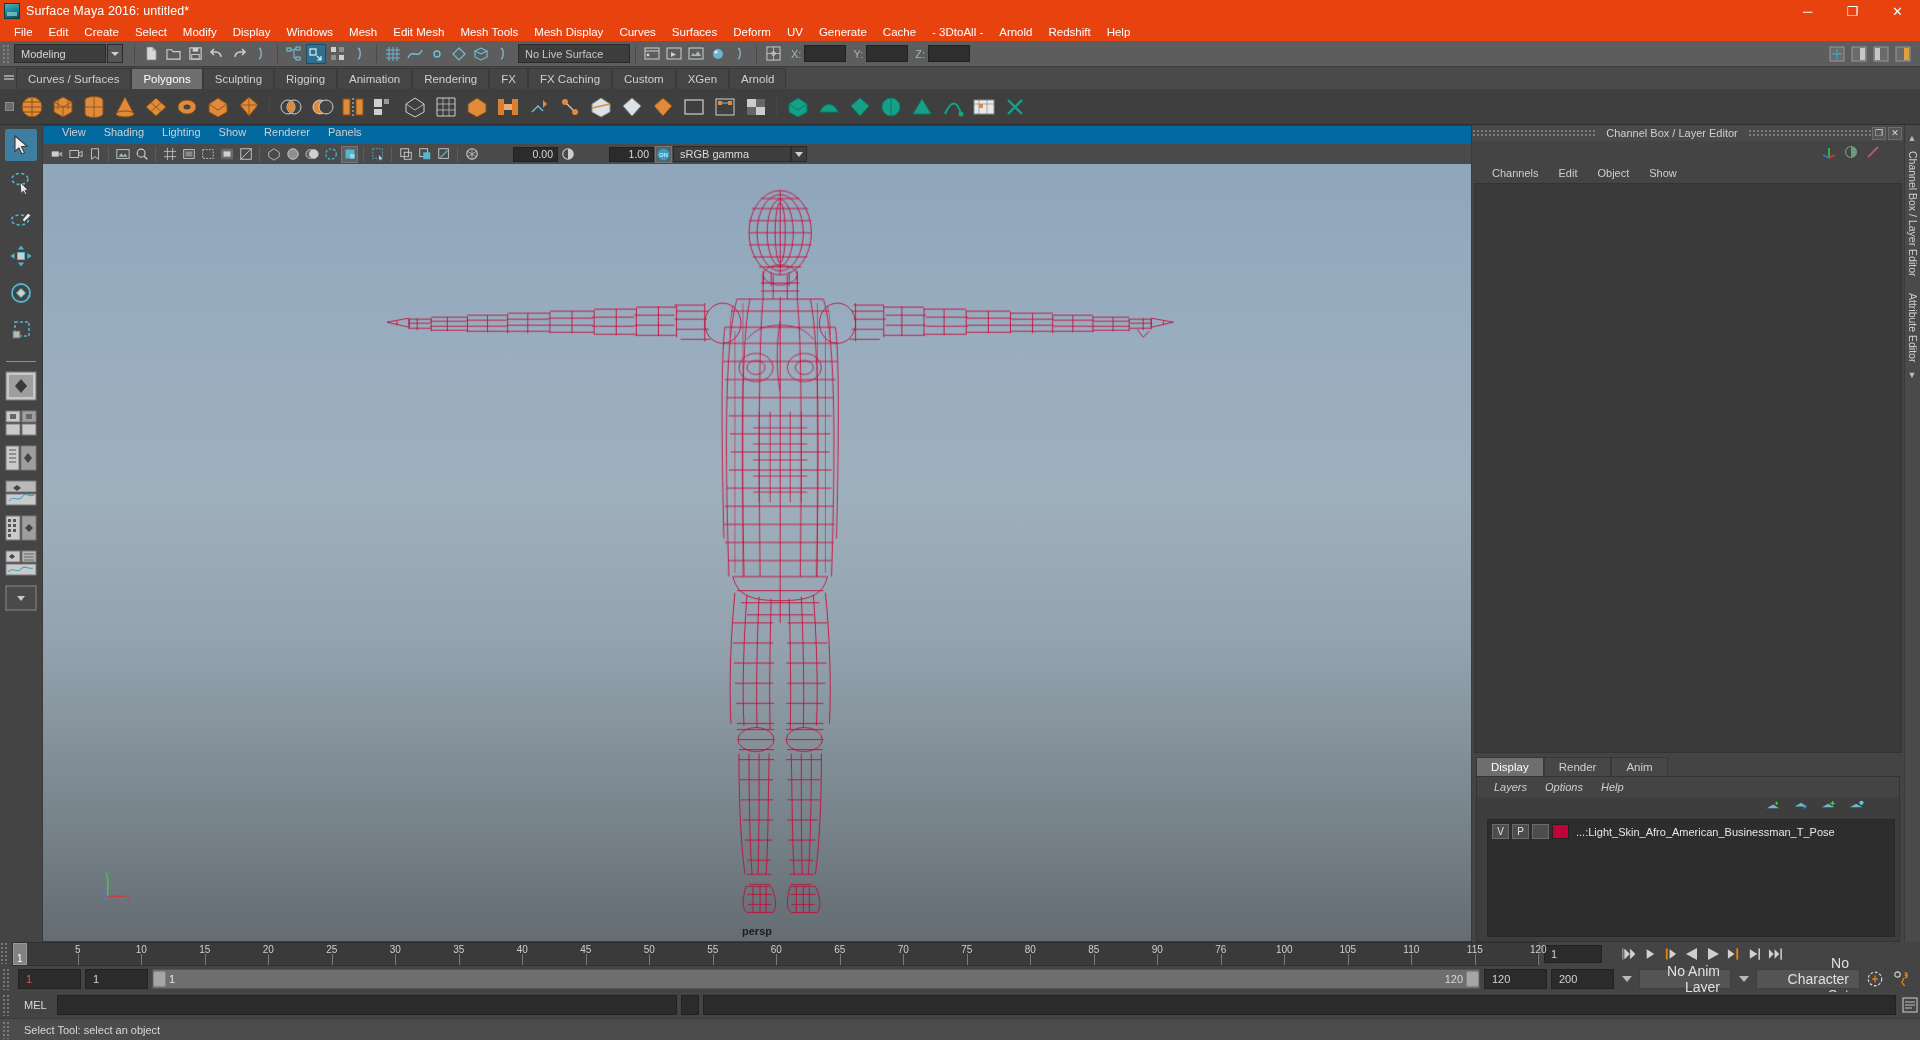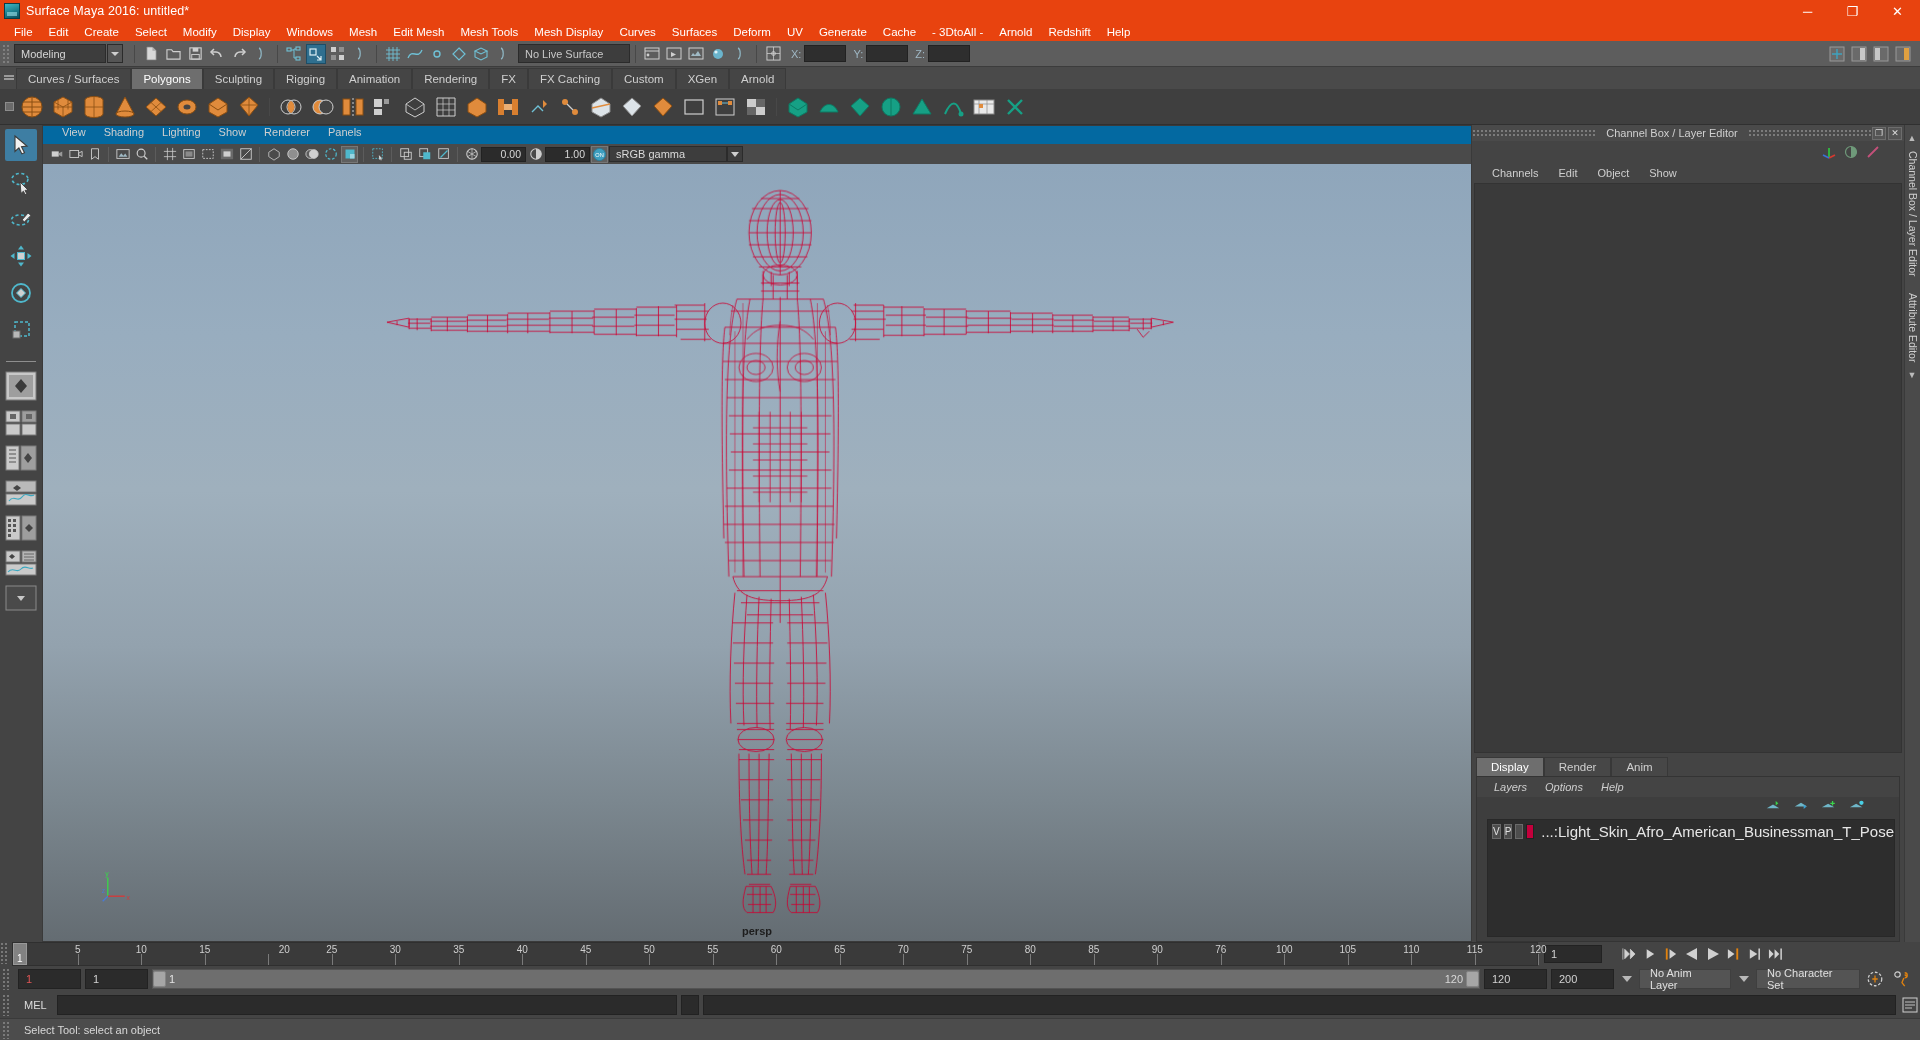--- a/index.html
+++ b/index.html
@@ -133,21 +133,21 @@
   .vp-toolbar {
     height: 20px; background: #4a4a4a; display: flex; align-items: center;
     flex: 0 0 20px; padding-left: 4px; border-left:1px solid #3a3a3a; border-right:1px solid #3a3a3a;
   }
   .vico { width: 17px; height:17px; margin:0 1px; flex:0 0 17px;
           display:flex; align-items:center; justify-content:center; color:#cfcfcf;}
   .vico.sel { background:#5f5f5f; border:1px solid #777; }
   .vsep { width:1px; height:15px; background:#5c5c5c; margin:0 4px; flex:0 0 1px;}
   .numfield { width:45px; height:15px; background:#2b2b2b; border:1px solid #222;
               color:#d8d8d8; font-size:10.5px; display:flex; align-items:center;
-              justify-content:flex-end; padding-right:4px; }
+              justify-content:flex-end; padding-right:4px;margin-left:32px; }
   .cmsel { width: 118px; height:16px; background:#3d3d3d; border:1px solid #2b2b2b;
            color:#dadada; font-size:11px; display:flex; align-items:center; padding-left:6px;}
   .cmarrow{ width:16px; height:16px; background:#3d3d3d; border:1px solid #2b2b2b;
             display:flex;align-items:center;justify-content:center;}
   .cmarrow::after{content:"";border-left:4px solid transparent;border-right:4px solid transparent;border-top:5px solid #cfcfcf;}
 
   .viewport { flex:1 1 auto; position:relative; overflow:hidden;
               border:1px solid #3a3a3a; border-top:none;
               background: linear-gradient(to bottom, #8fa6bb 0%, #98adbf 22%, #9fb0bd 42%, #93a2ae 62%, #7b878f 82%, #646c72 100%); }
   .vp-label { position:absolute; left:50%; transform:translateX(-50%);
@@ -183,21 +183,21 @@
                 background:#444; }
   .le-menubar .lmi { color:#cfcfcf; font-size:11px; padding:0 9px;font-style:italic; }
   .le-btnrow { height:20px; display:flex; align-items:center; justify-content:flex-end;
                flex:0 0 20px; padding-right:34px; gap:12px; }
   .le-list { flex:1 1 auto; background:#2d2d2d; border:1px solid #282828;
              margin:2px 4px 4px 10px; min-height:0; padding-top:3px;}
   .layer-row { height:17px; display:flex; align-items:center; padding-left:4px; gap:3px;}
   .lbox { width:17px; height:15px; border:1px solid #6a6a6a; background:#4d4d4d;
           color:#e2e2e2; font-size:10px; display:flex; align-items:center; justify-content:center;}
   .lswatch { width:17px; height:15px; border:1px solid #222; background:#c4003c; }
-  .lname { color:#e6e6e6; font-size:15px; margin-left:4px; white-space:nowrap;text-align:right;}
+  .lname { color:#e6e6e6; font-size:11px; margin-left:4px; white-space:nowrap;text-align:right;}
 
   .rp-side { width:16px; flex:0 0 16px; background:#4a4a4a; border-left:1px solid #3a3a3a;
              display:flex; flex-direction:column; align-items:center; padding-top:8px; }
   .side-tab { writing-mode: vertical-rl; color:#cfcfcf; font-size:10.5px;
               padding:8px 0; white-space:nowrap; }
   .side-arrow { width:10px;height:10px;color:#bbb;font-size:9px; }
 
   
   .timeline-wrap { height: 24px; flex:0 0 24px; display:flex; align-items:stretch; background:#444; }
   .timeline { flex:1 1 auto; background:#3a3a3a; position:relative; border:1px solid #2f2f2f; }
@@ -217,21 +217,21 @@
                color:#d2d2d2; font-size:11px; display:flex; align-items:center; padding-left:7px;}
   .rng-field.red { color:#e05555; }
   .rangebar { height:20px; background:#6e6e6e; border:1px solid #535353; position:relative;
               display:flex; align-items:center; }
   .rng-handle { width:13px; height:16px; background:#a6a6a6; border:1px solid #858585; border-radius:2px;}
   .rng-start { color:#e3e3e3; font-size:11px; margin-left:3px; }
   .rng-end { color:#d8d8d8; font-size:11px; margin-left:auto; margin-right:3px;}
   .dd-arrow { width:17px;height:20px;display:flex;align-items:center;justify-content:center;}
   .dd-arrow::after{content:"";border-left:5px solid transparent;border-right:5px solid transparent;border-top:6px solid #b8b8b8;}
   .combo { height:20px; background:#545454; border:1px solid #3f3f3f; color:#e0e0e0;
-           font-size:11px; display:flex; align-items:center; padding:0 10px; }
+           font-size:14px; display:flex; align-items:center; padding:0 10px;text-align:right; }
 
   
   .melrow { height:26px; flex:0 0 26px; display:flex; align-items:center; background:#444; padding-left:2px; }
   .mel-lbl { color:#dcdcdc; font-size:11px; padding:0 10px; }
   .mel-input { height:20px; background:#2b2b2b; border:1px solid #222; }
   .mel-out { width:18px; height:20px; background:#2b2b2b; border:1px solid #222; margin:0 4px; }
   .mel-ico { width:20px; height:20px; display:flex; align-items:center; justify-content:center; }
 
   
   .statusbar { height:22px; flex:0 0 22px; display:flex; align-items:center; background:#4c4c4c;
@@ -1190,21 +1190,21 @@
     <div class="tl-cursor" style="left:0px">
       <div class="tl-cursor-lbl">1</div>
     </div>
   <div class="tl-tick" style="left: 64.8px; top: 11px; height: 11px;"></div>
       <div class="tl-lbl" style="left: 64.8px;">5</div>
       <div class="tl-tick" style="left: 128.3px; top: 11px; height: 11px;"></div>
       <div class="tl-lbl" style="left: 128.3px;">10</div>
       <div class="tl-tick" style="left: 191.8px; top: 11px; height: 11px;"></div>
       <div class="tl-lbl" style="left: 191.8px;">15</div>
       <div class="tl-tick" style="left: 255.3px; top: 11px; height: 11px;"></div>
-      <div class="tl-lbl" style="left: 255.3px; margin-left: 16px;">20</div>
+      <div class="tl-lbl" style="left: 255.3px;">20</div>
       <div class="tl-tick" style="left: 318.8px; top: 11px; height: 11px;"></div>
       <div class="tl-lbl" style="left: 318.8px;">25</div>
       <div class="tl-tick" style="left: 382.3px; top: 11px; height: 11px;"></div>
       <div class="tl-lbl" style="left: 382.3px;">30</div>
       <div class="tl-tick" style="left: 445.8px; top: 11px; height: 11px;"></div>
       <div class="tl-lbl" style="left: 445.8px;">35</div>
       <div class="tl-tick" style="left: 509.3px; top: 11px; height: 11px;"></div>
       <div class="tl-lbl" style="left: 509.3px;">40</div>
       <div class="tl-tick" style="left: 572.8px; top: 11px; height: 11px;"></div>
       <div class="tl-lbl" style="left: 572.8px;">45</div>

